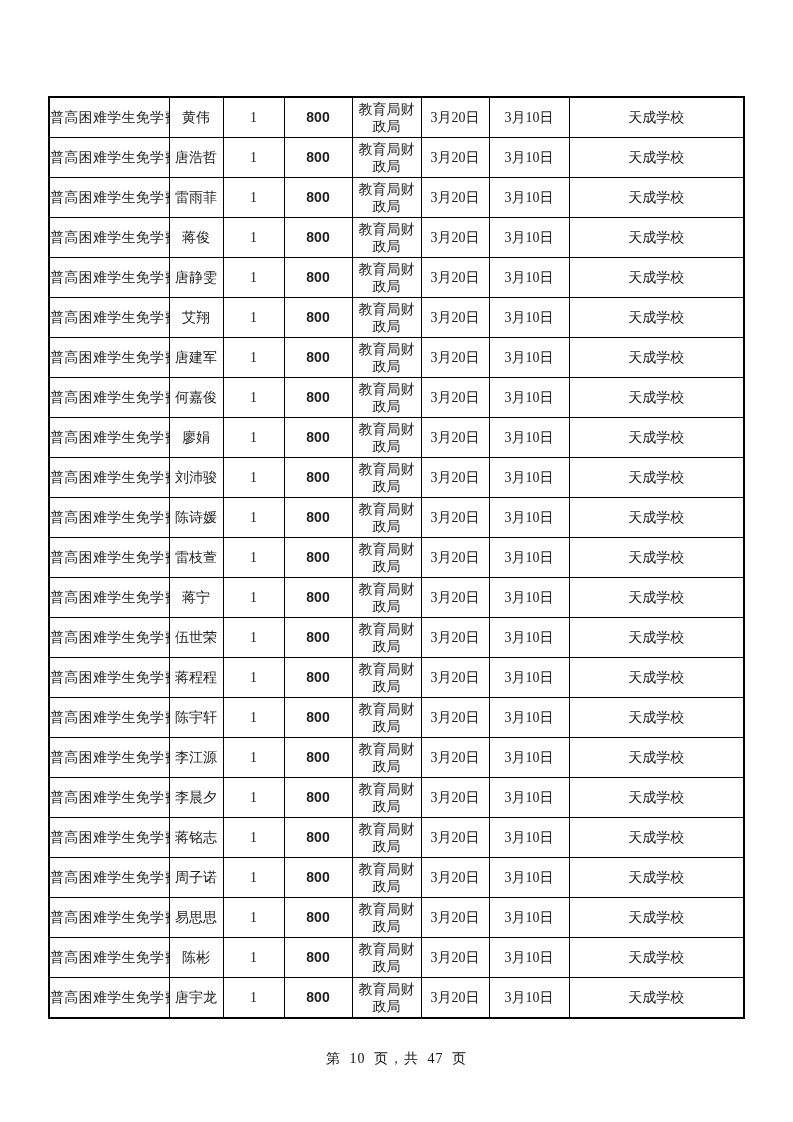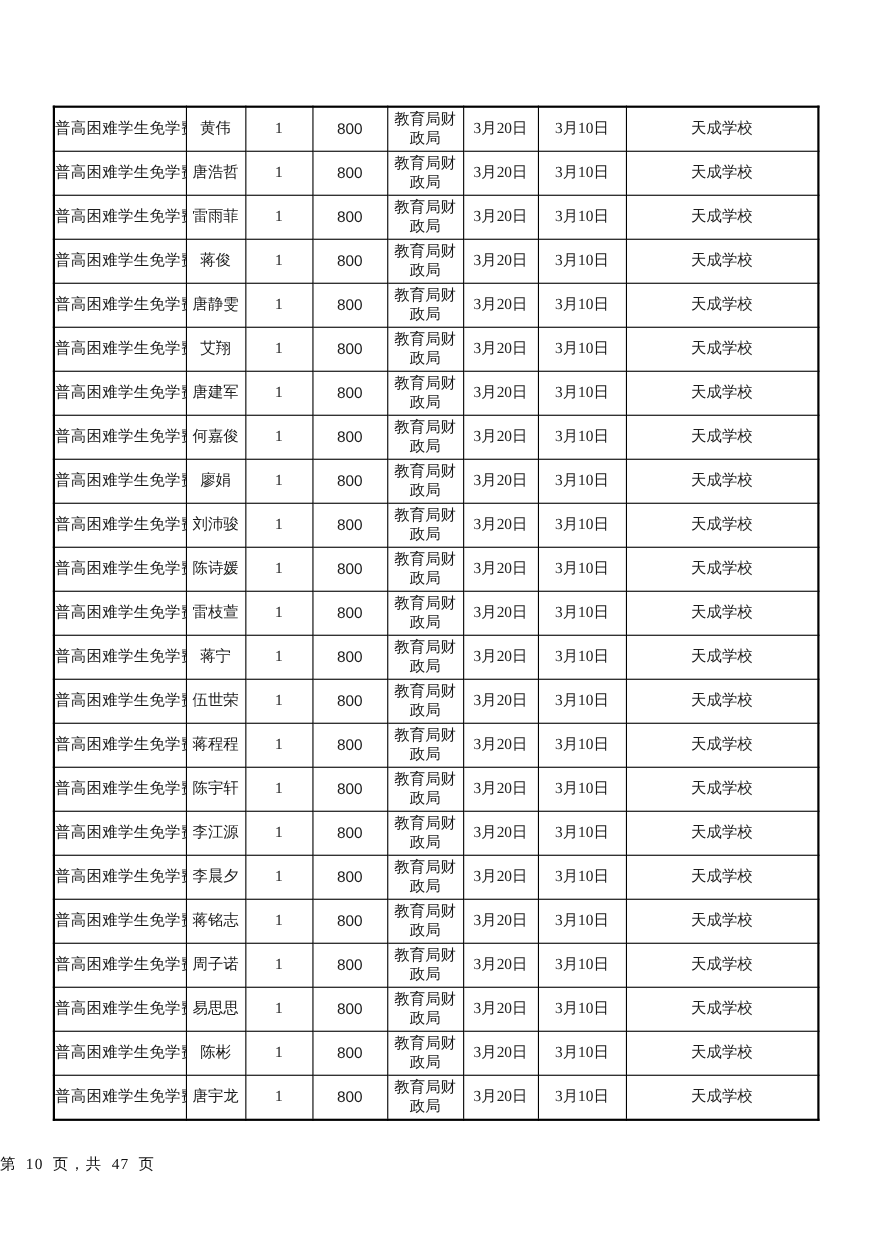--- a/index.html
+++ b/index.html
@@ -47,34 +47,34 @@
 
   td.col-project {
     text-align: left;
     padding-left: 4px;
     white-space: nowrap;
     overflow: hidden;
     letter-spacing: 0.3px;
   }
   td.col-amount {
     font-family: "Liberation Sans", sans-serif;
-    font-weight: 400;
+    font-weight: 700;
     font-size: 15px;
   }
   td.col-dept {
     word-break: break-all;
     padding: 0 2px;
     margin-left: 11px;
   }
   .page-footer {
     position: absolute;
     top: 1050px;
     left: 0;
     width: 100%;
-    text-align: left;
+    text-align: center;
     font-size: 14px;
     letter-spacing: 1px;
     word-spacing: 4px;
     color: #111;
   }
 </style>
 </head>
 <body>
 
 <div class="sheet">

